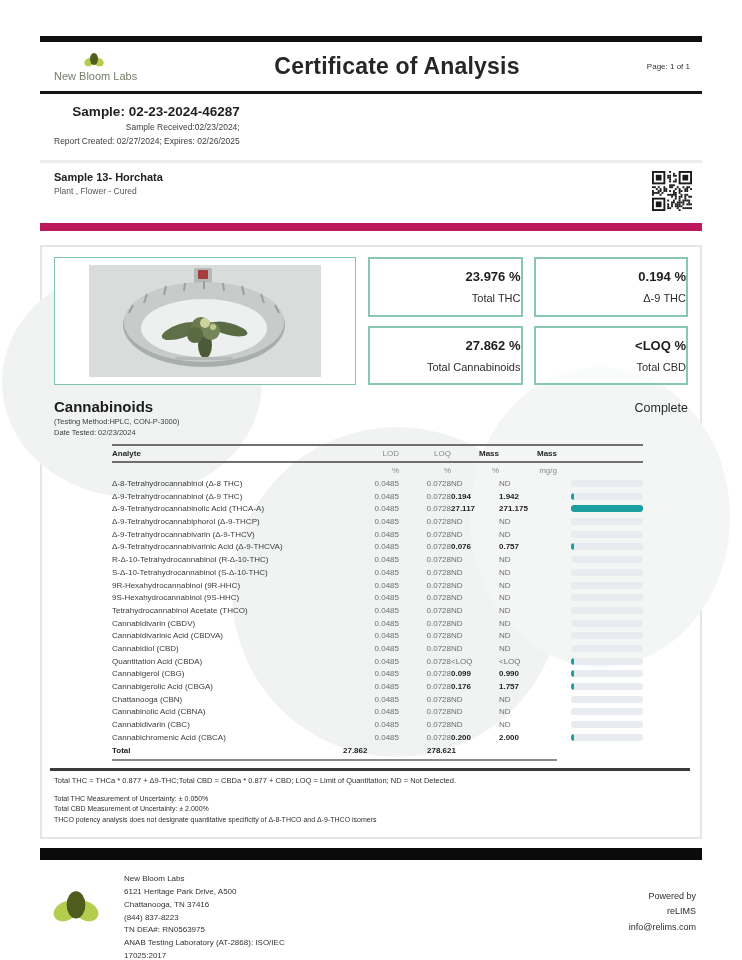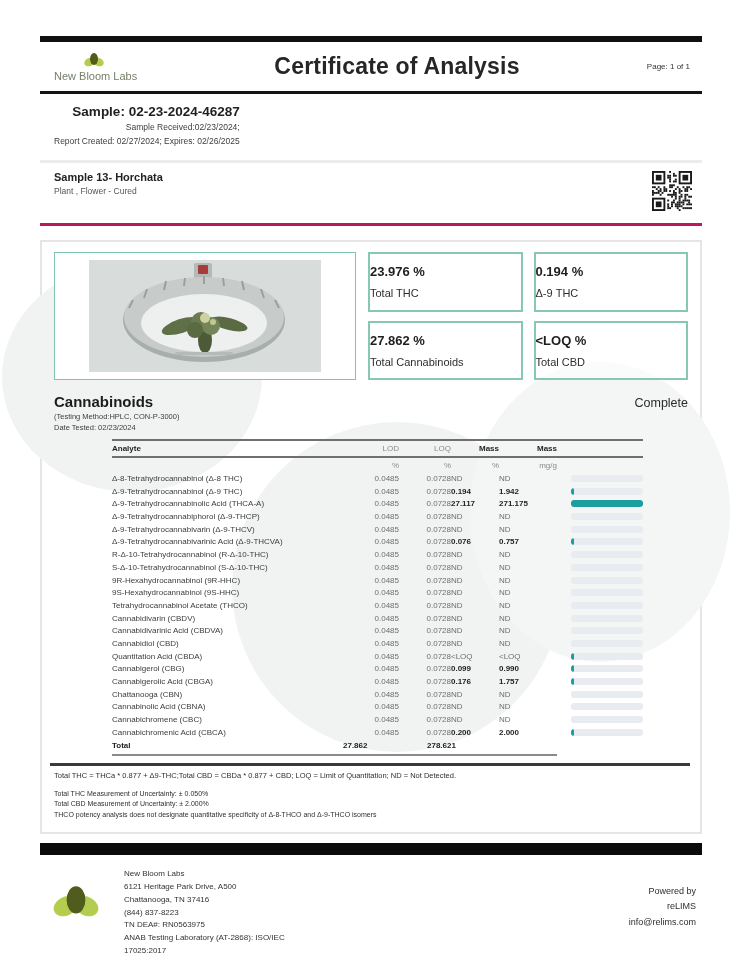--- a/index.html
+++ b/index.html
@@ -14,36 +14,36 @@
   .doc-title { flex:1; text-align:center; font-size:23px; font-weight:600; color:#262626; letter-spacing:.2px; }
   .page-label { width:70px; text-align:right; font-size:8px; color:#333; }
 
   .client-row { display:flex; justify-content:space-between; padding:10px 12px 12px 14px; border-bottom:3px solid #ececec; }
   .client-name { font-size:13px; font-weight:bold; color:#1f1f1f; }
   .client-addr { font-size:9px; color:#4d4d4d; line-height:1.55; margin-top:3px; }
   .sample-meta { text-align:right; }
   .sample-id { font-size:13.5px; font-weight:bold; color:#1f1f1f; }
   .sample-dates { font-size:8.5px; color:#3d3d3d; line-height:1.6; margin-top:2px; }
 
-  .sample-row { display:flex; justify-content:space-between; align-items:flex-start; padding:8px 10px 12px 14px; border-bottom:3px solid #be185d; }
+  .sample-row { display:flex; justify-content:space-between; align-items:flex-start; padding:8px 10px 12px 14px; border-bottom:8px solid #be185d; }
   .sample-name { font-size:11px; font-weight:bold; color:#222; }
   .sample-type { font-size:8.5px; color:#555; margin-top:3px; }
   .qr { width:40px; height:40px; }
 
   .panel { margin-top:14px; border:2px solid #e5e5e5; padding:10px 12px 8px; position:relative; background:#fff; }
   .wm { position:absolute; border-radius:50%; background:#f1f3f3; z-index:0; pointer-events:none; }
   .wm1 { width:260px; height:230px; left:-40px; top:20px; }
   .wm2 { width:330px; height:330px; left:190px; top:180px; }
   .wm3 { width:260px; height:300px; right:-30px; top:120px; background:#f4f5f5; }
   .panel > .content { position:relative; z-index:1; }
 
   .top-flex { display:flex; gap:12px; }
   .photo-box { width:302px; height:128px; border:1px solid #7fc3b0; background:#fff; display:flex; align-items:center; justify-content:center; }
   .summary-grid { flex:1; display:grid; grid-template-columns:1fr 1fr; grid-template-rows:1fr 1fr; gap:9px 11px; }
-  .sum-box { border:2px solid #89c7b5; background:rgba(255,255,255,.55); display:flex; flex-direction:column; align-items:flex-start; justify-content:center; gap:8px; }
+  .sum-box { border:2px solid #89c7b5; background:rgba(255,255,255,.55); display:flex; flex-direction:column; align-items:flex-end; justify-content:center; gap:8px; }
   .sum-value { font-size:13px; font-weight:bold; color:#1e1e1e; }
   .sum-label { font-size:11px; color:#2e2e2e; }
 
   .cann-header { display:flex; justify-content:space-between; align-items:baseline; margin-top:13px; }
   .cann-title { font-size:15px; font-weight:bold; color:#1c1c1c; }
   .cann-status { font-size:12.5px; color:#2a2a2a; }
   .cann-method, .cann-date { font-size:7.5px; color:#3c3c3c; margin-top:2px; }
 
   .tbl { margin:7px 45px 0 58px; font-size:8px; }
   .tgrid { display:grid; grid-template-columns:1fr 52px 52px 48px 58px 14px 72px; align-items:center; }
@@ -489,21 +489,21 @@
             <div class="tgrid trow">
               <span class="c-analyte">Cannabinolic Acid (CBNA)</span>
               <span class="c-lod">0.0485</span>
               <span class="c-loq">0.0728</span>
               <span class="c-mass nd">ND</span>
               <span class="c-mass nd">ND</span>
               <span class=""></span>
               <span class="bar-track"></span>
             </div>
             <div class="tgrid trow">
-              <span class="c-analyte">Cannabichromene (CBC)</span>
+              <span class="c-analyte">Cannabidivarin (CBC)</span>
               <span class="c-lod">0.0485</span>
               <span class="c-loq">0.0728</span>
               <span class="c-mass nd">ND</span>
               <span class="c-mass nd">ND</span>
               <span class=""></span>
               <span class="bar-track"></span>
             </div>
             <div class="tgrid trow">
               <span class="c-analyte">Cannabichromenic Acid (CBCA)</span>
               <span class="c-lod">0.0485</span>

